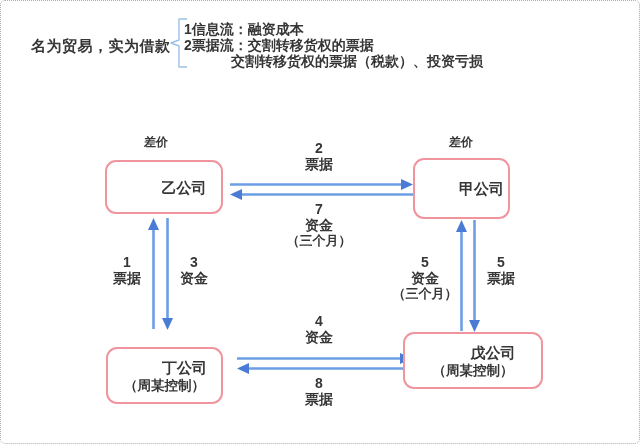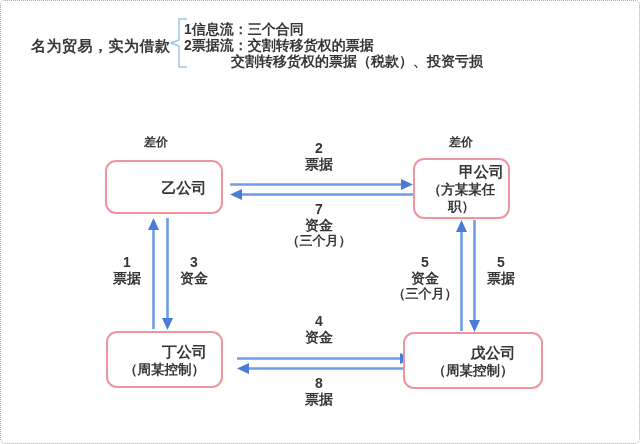--- a/index.html
+++ b/index.html
@@ -41,21 +41,21 @@
   .flow span{display:block;}
   .flow .note{font-size:13px;}
 </style>
 </head>
 <body>
 
 <div class="page">
 
   <div class="abs summary">名为贸易，实为借款</div>
   <div class="abs legend">
-    <div class="line">1信息流：三个合同</div>
+    <div class="line">1信息流：融资成本</div>
     <div class="line">2票据流：交割转移货权的票据</div>
     <div class="line indent">交割转移货权的票据（税款）、投资亏损</div>
   </div>
 
   <svg class="layer" viewBox="0 0 640 444" aria-hidden="true">
     <path class="brace" d="M186,18 L178,18 L178,39 L170,42 L178,45 L178,66 L186,66"></path>
 
     <g>
       <line class="arrow-line" x1="229" y1="183.5" x2="401" y2="183.5"></line>
       <polygon class="arrow-head" points="412,183.5 400,178 400,189"></polygon>
@@ -91,23 +91,22 @@
   </svg>
 
   <div class="abs spread" style="left:96px;top:133px;">差价</div>
   <div class="abs spread" style="left:401px;top:133px;">差价</div>
 
   <div class="abs node" style="left:104px;top:159px;width:118px;height:54px;">
     <div class="name">乙公司</div>
   </div>
   <div class="abs node" style="left:412px;top:157px;width:97px;height:61px;">
     <div class="name">甲公司</div>
-    <div class="sub">（方某某任职）</div>
   </div>
-  <div class="abs node" style="left:105px;top:330px;width:117px;height:57px;">
+  <div class="abs node" style="left:105px;top:346px;width:117px;height:57px;">
     <div class="name">丁公司</div>
     <div class="sub">（周某控制）</div>
   </div>
   <div class="abs node" style="left:402px;top:331px;width:140px;height:57px;">
     <div class="name">戊公司</div>
     <div class="sub">（周某控制）</div>
   </div>
 
   <div class="abs flow" style="left:278px;top:140px;width:80px;">
     <span class="num">2</span>

